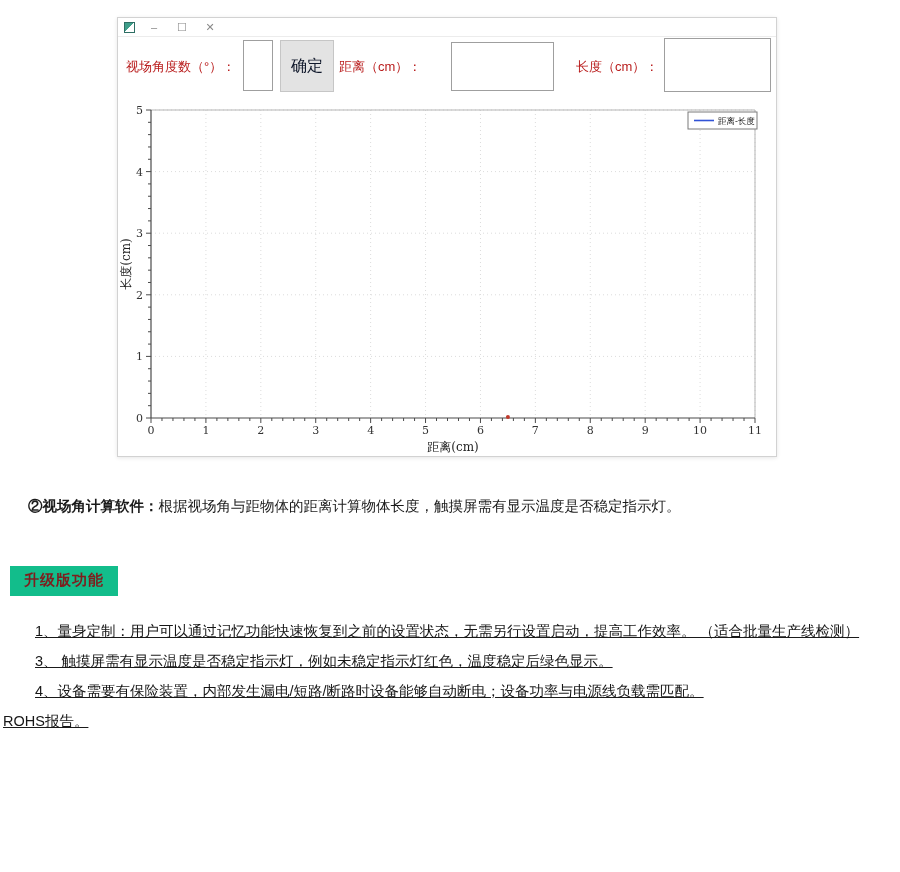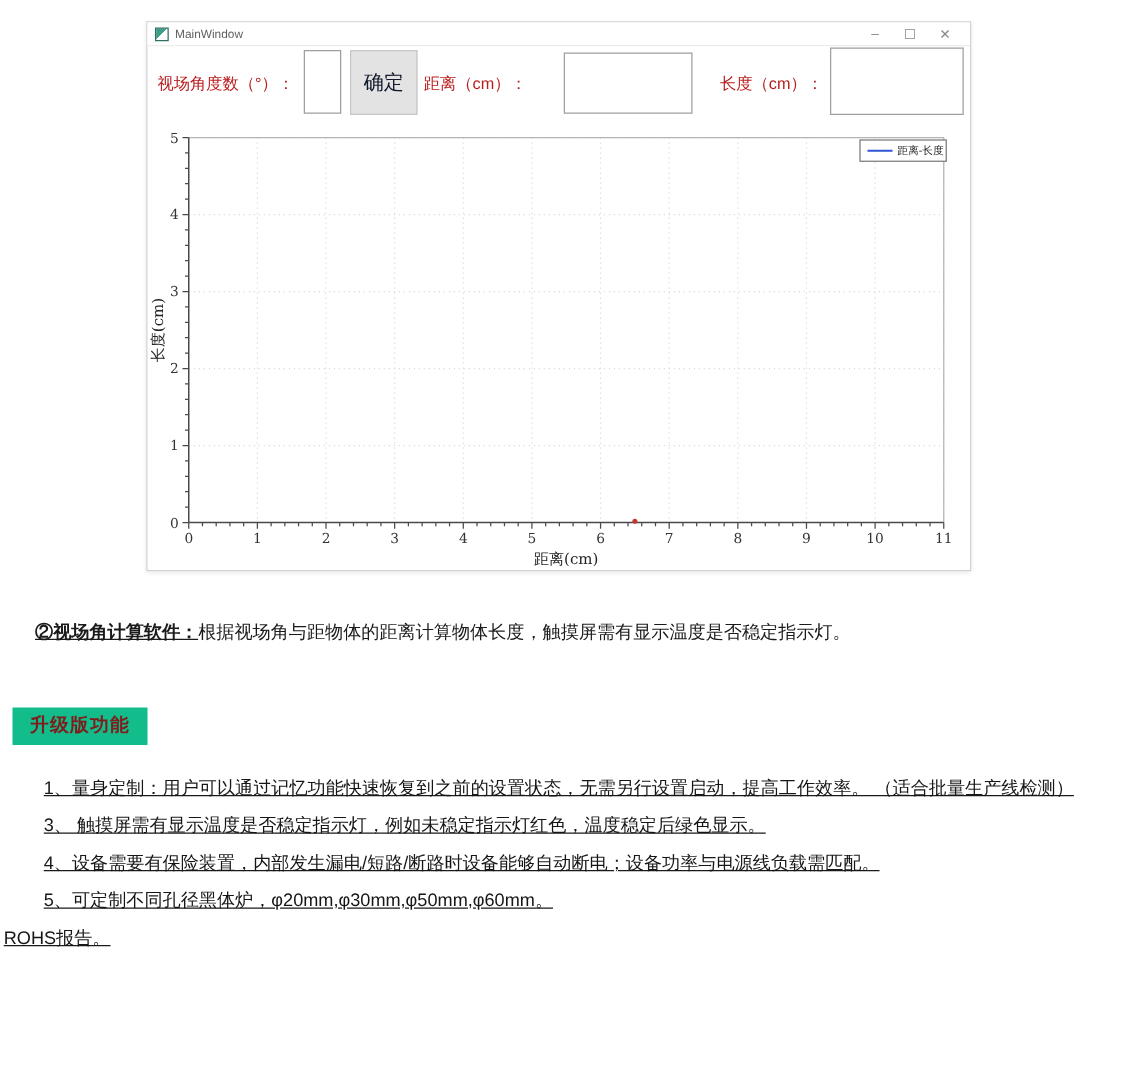--- a/index.html
+++ b/index.html
@@ -28,37 +28,36 @@
   #len-input    { left:546px; top:20px; width:107px; height:54px; }
   .confirm-btn { position:absolute; left:162px; top:22px; width:54px; height:52px;
                  background:#e3e3e3; border:1px solid #c6c6c6; font-size:16px; color:#0f172a;
                  font-family:"Liberation Sans", sans-serif; cursor:pointer; }
 
   
   .chart-wrap { position:absolute; left:0; top:76px; width:658px; height:364px; }
 
   
   .description { position:absolute; left:28px; top:496px; width:860px; font-size:14.5px; line-height:20px; }
-  .description b { font-weight:bold;text-decoration:underline; }
+  .description b { font-weight:bold; }
   .badge { position:absolute; left:10px; top:566px; background:#12bd8b; color:#7f1d1d;
            font-size:15px; font-weight:bold; padding:5px 14px 6px 14px; letter-spacing:1px; }
   .features { position:absolute; left:0; top:621px; width:890px;text-decoration:underline; }
   .features p { font-size:14.5px; line-height:21px; margin:0 0 9px 35px; color:#161616; }
   .features p.cont { margin-left:3px; }
 </style>
 </head>
 <body>
 
 <div class="page">
 
   <div class="window">
 
     <div class="titlebar">
       <span class="app-icon"></span>
-      <span class="title-text">MainWindow</span>
       <span class="win-controls">
         <span class="win-btn">–</span>
         <span class="win-btn">☐</span>
         <span class="win-btn">✕</span>
       </span>
     </div>
 
     <span class="form-label" style="left:8px">视场角度数（°）：</span>
     <input class="inp" id="fov-input" type="text" value="" style="">
     <button class="confirm-btn">确定</button>
@@ -200,17 +199,16 @@
   </div>
 
   <p class="description"><b>②视场角计算软件：</b><span>根据视场角与距物体的距离计算物体长度，触摸屏需有显示温度是否稳定指示灯。</span></p>
 
   <div class="badge">升级版功能</div>
 
   <div class="features">
     <p>1、量身定制：用户可以通过记忆功能快速恢复到之前的设置状态，无需另行设置启动，提高工作效率。 （适合批量生产线检测）</p>
     <p>3、 触摸屏需有显示温度是否稳定指示灯，例如未稳定指示灯红色，温度稳定后绿色显示。</p>
     <p>4、设备需要有保险装置，内部发生漏电/短路/断路时设备能够自动断电；设备功率与电源线负载需匹配。</p>
-    <p>5、可定制不同孔径黑体炉，φ20mm,φ30mm,φ50mm,φ60mm。</p>
     <p class="cont">ROHS报告。</p>
   </div>
 
 </div>
 
 </body></html>

